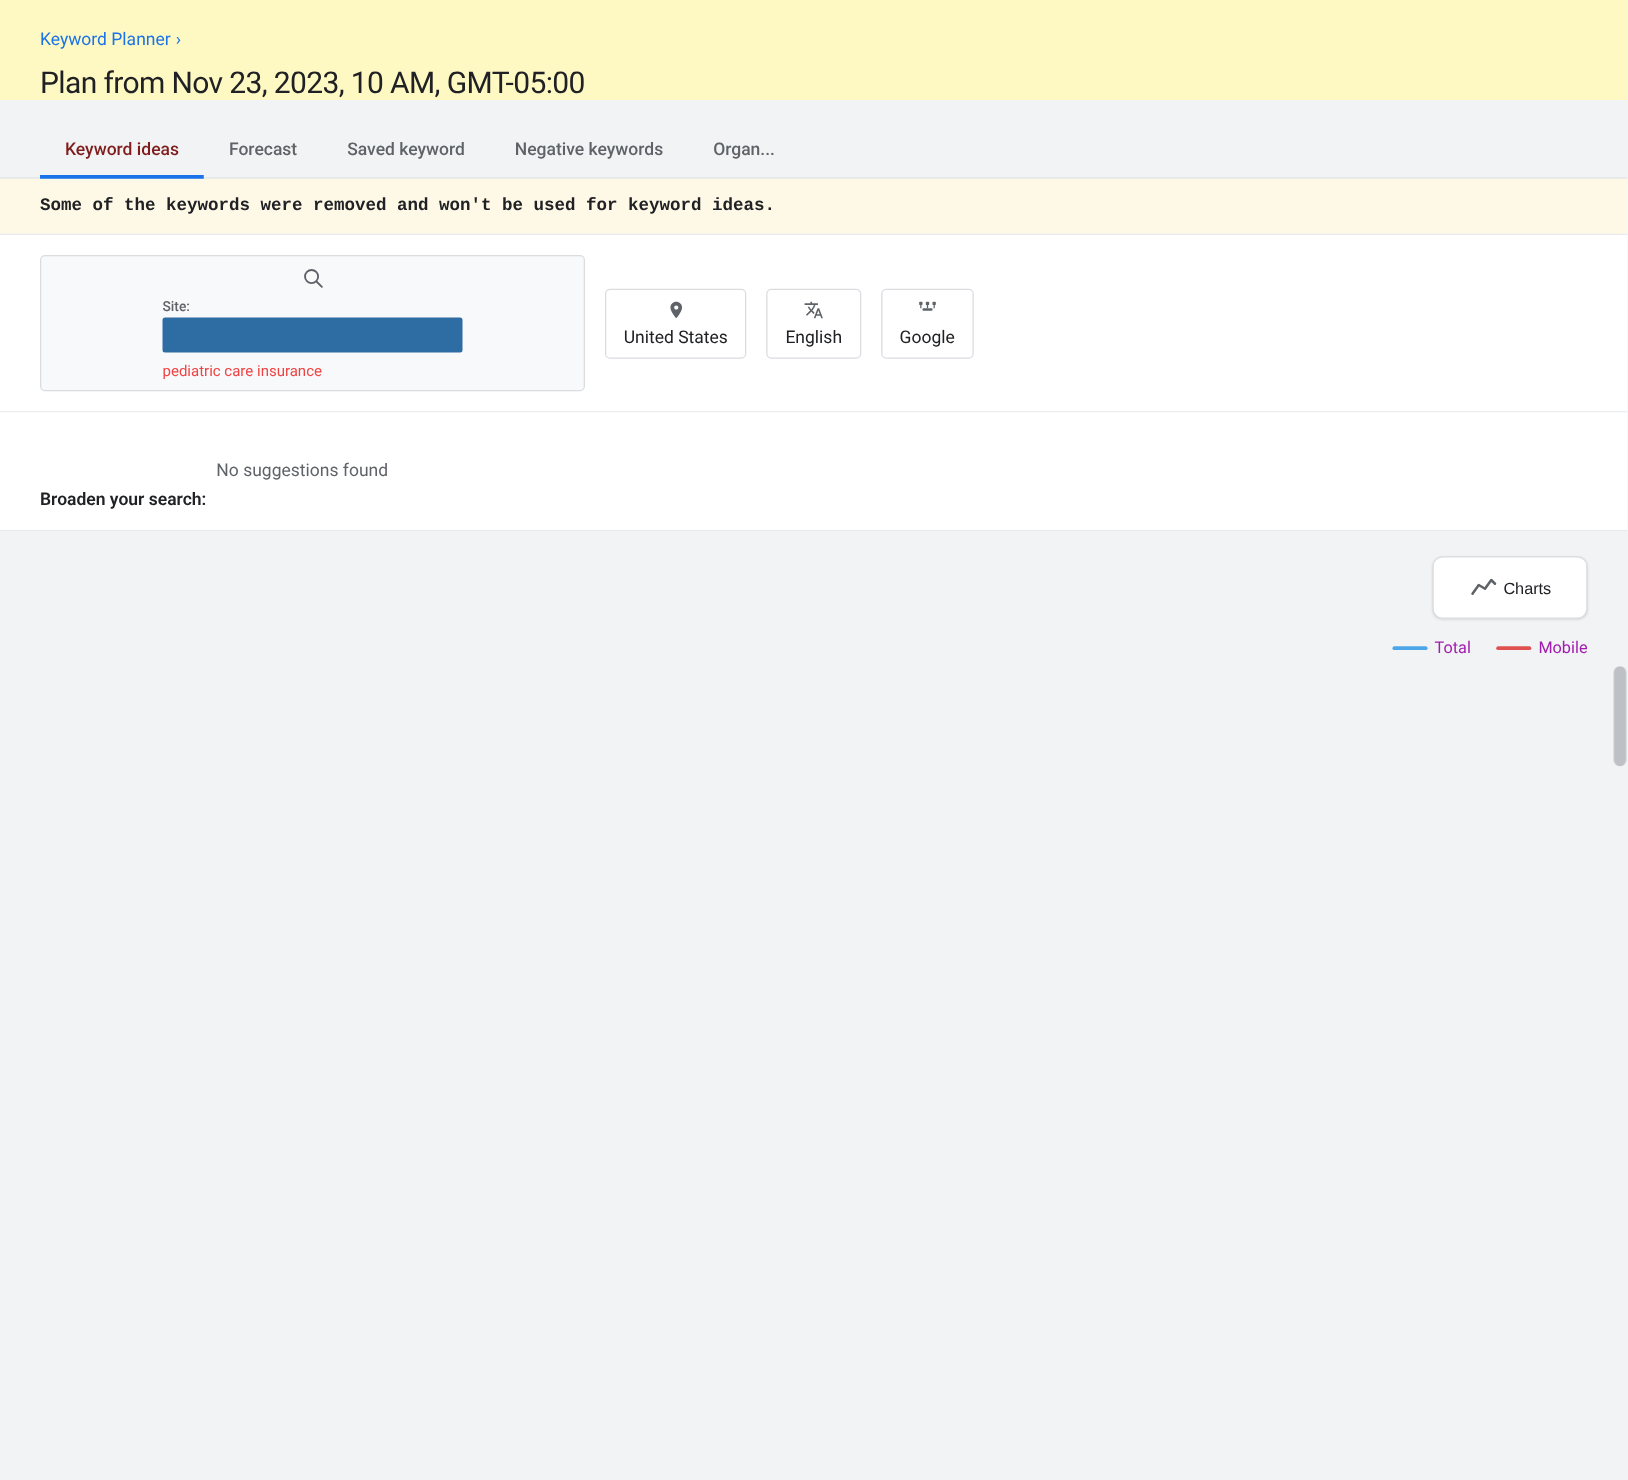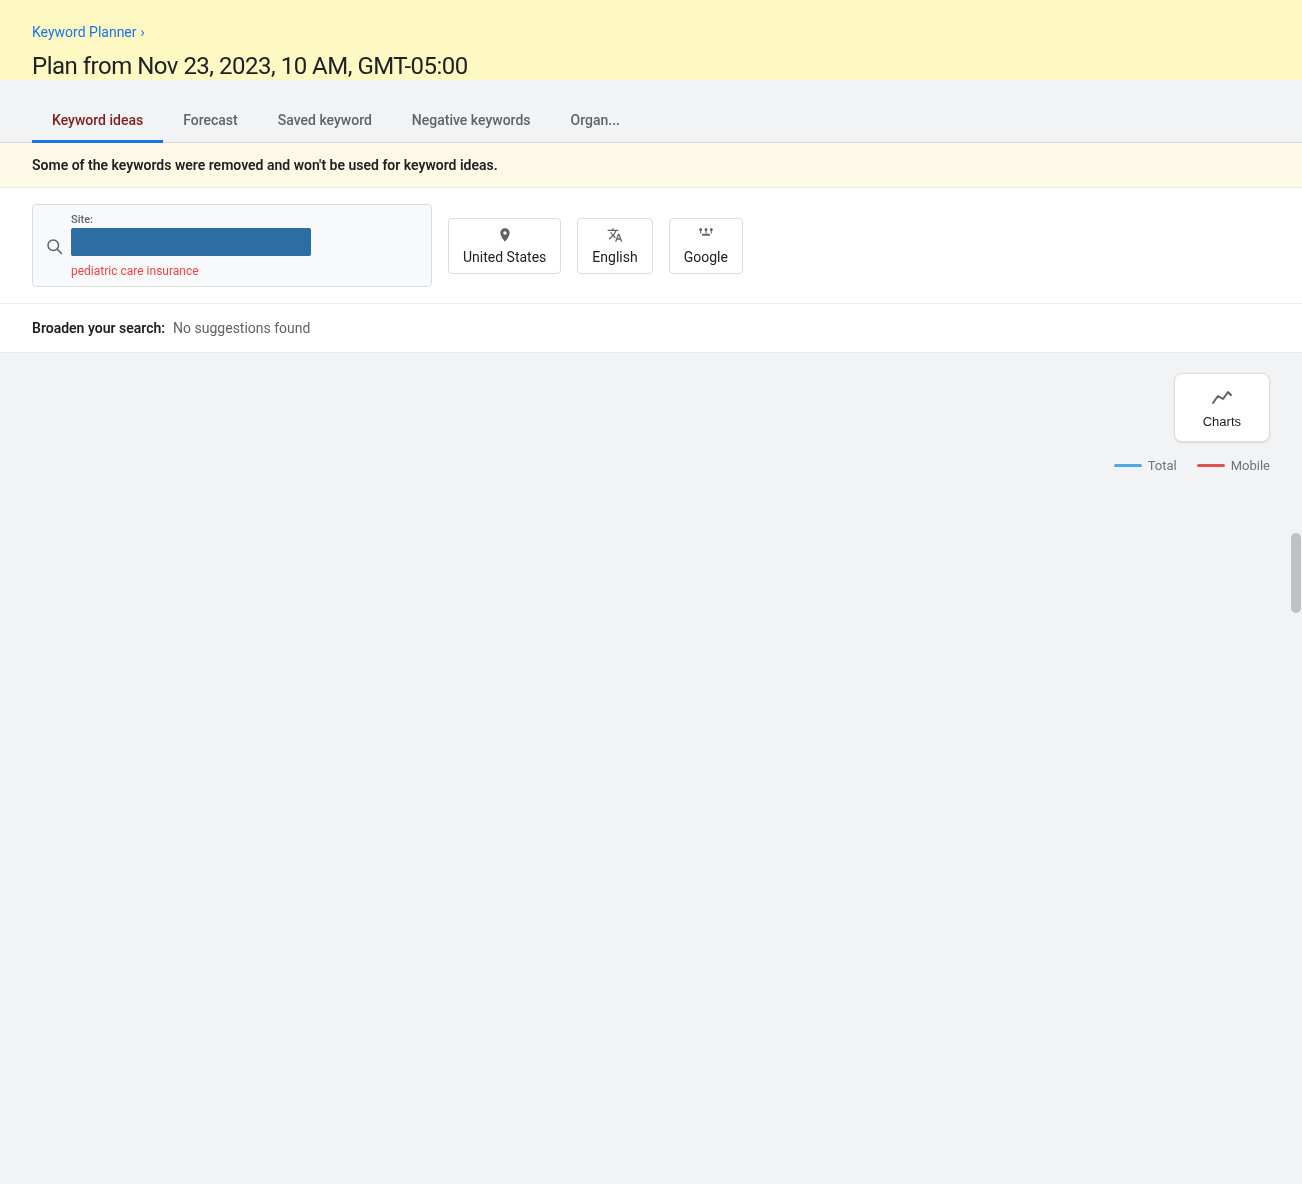--- a/index.html
+++ b/index.html
@@ -63,41 +63,43 @@
       margin: 0;
     }
 
     .warning-banner {
       background: #fef9e7;
       padding: 14px 32px;
       font-size: 14px;
       font-weight: 600;
       color: #202124;
       border-bottom: 1px solid #e8eaed;
+      font-family: Liberation Mono, monospace;
     }
 
     .search-filter-bar {
       display: flex;
       align-items: center;
       padding: 16px 32px;
       gap: 16px;
       background: #fff;
       border-bottom: 1px solid #e8eaed;
     }
 
     .search-box-wrapper {
       display: flex;
       align-items: center;
       background: #f8f9fa;
       border: 1px solid #dadce0;
       border-radius: 4px;
       padding: 8px 12px;
-      width: 400px;
+      width: 436px;
       gap: 8px;
       position: relative;
+      flex-direction: column;
     }
 
     .search-icon-svg {
       color: #5f6368;
       flex-shrink: 0;
     }
 
     .site-label-area {
       display: flex;
       flex-direction: column;
@@ -146,20 +148,21 @@
       background: #fff;
       border-bottom: 1px solid #e8eaed;
       display: flex;
       align-items: center;
       gap: 8px;
     }
 
     .broaden-label {
       font-weight: 600;
       color: #202124;
+      margin-top: 46px;
     }
 
     .broaden-value {
       color: #5f6368;
     }
 
     .chart-area {
       background: #f1f3f4;
       padding: 20px 32px 32px 32px;
       position: relative;
@@ -167,21 +170,21 @@
     }
 
     .charts-button-wrapper {
       display: flex;
       justify-content: flex-end;
       margin-bottom: 16px;
     }
 
     .charts-button {
       display: flex;
-      flex-direction: column;
+      flex-direction: row;
       align-items: center;
       gap: 4px;
       padding: 12px 28px;
       border: 1px solid #dadce0;
       border-radius: 8px;
       background: #fff;
       cursor: pointer;
       font-size: 13px;
       font-weight: 500;
       color: #202124;
@@ -194,21 +197,21 @@
       align-items: center;
       gap: 20px;
       margin-bottom: 12px;
     }
 
     .legend-item {
       display: flex;
       align-items: center;
       gap: 6px;
       font-size: 13px;
-      color: #737373;
+      color: #a21caf;
     }
 
     .legend-line {
       width: 28px;
       height: 3px;
       border-radius: 2px;
     }
 
     .chart-container {
       background: #f1f3f4;

